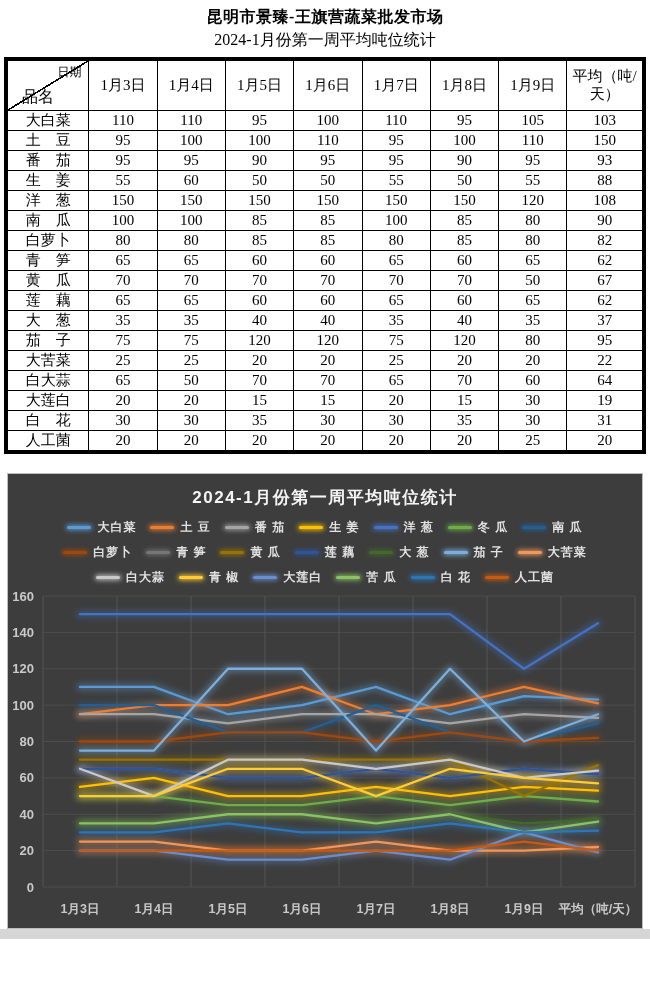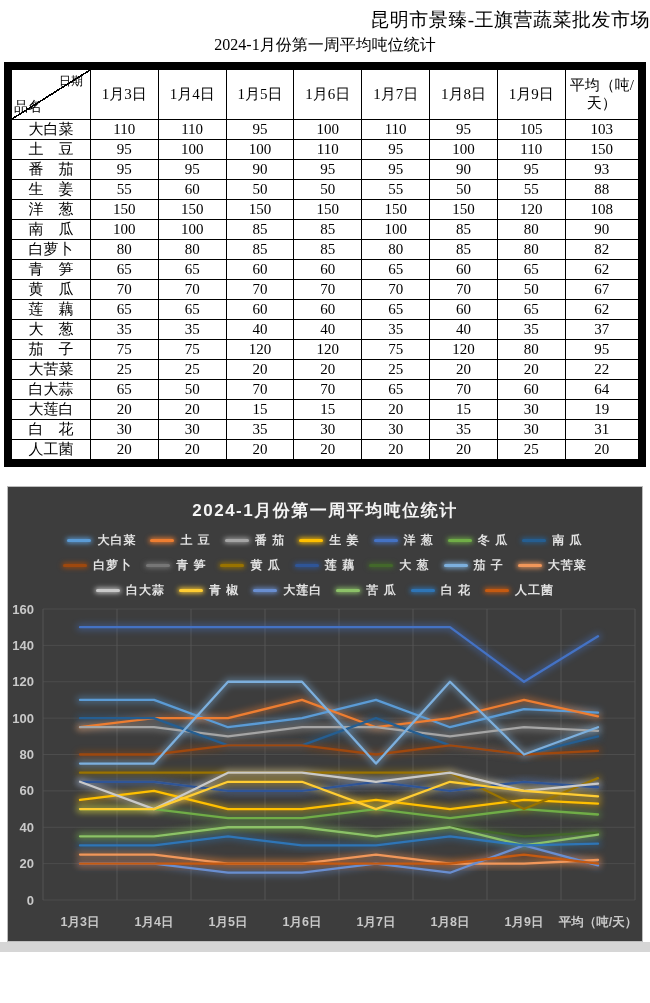--- a/index.html
+++ b/index.html
@@ -4,37 +4,37 @@
 <style>
   html,body{margin:0;padding:0;}
   body{
     width:650px;
     background:#ffffff;
     font-family:"Liberation Serif","DejaVu Serif",serif;
     color:#000;
   }
   .page-title{
     margin:7px 0 2px 0;
-    text-align:right;
-    font-size:19px;
-    font-weight:400;
+    text-align:center;
+    font-size:16px;
+    font-weight:700;
     letter-spacing:0.5px;
   }
   .page-subtitle{
     margin:0 0 6px 0;
     text-align:center;
     font-size:16px;
     font-weight:400;
   }
   table.tonnage{
     border-collapse:collapse;
     table-layout:fixed;
     width:642px;
     margin:0 4px;
-    border:8px solid #000000;
+    border:4px solid #000000;
   }
   table.tonnage col.c-name{width:13%;}
   table.tonnage col.c-day{width:10.7%;}
   table.tonnage col.c-avg{width:12.1%;}
   table.tonnage th, table.tonnage td{
     border:1px solid #000;
     text-align:center;
     vertical-align:middle;
     padding:0;
     overflow:hidden;
@@ -50,21 +50,21 @@
     font-size:15px;
     font-weight:400;
   }
   th.corner{
     position:relative;
     background-image:linear-gradient(to bottom right,
       transparent calc(50% - 0.8px), #000 calc(50% - 0.8px),
       #000 calc(50% + 0.8px), transparent calc(50% + 0.8px));
   }
   .corner-date{position:absolute; top:5px; right:7px; font-size:12px;}
-  .corner-name{position:absolute; bottom:4px; left:2px; font-size:14px;margin-top:44px;}
+  .corner-name{position:absolute; bottom:4px; left:14px; font-size:16px;margin-top:44px;}
   .veg-name{
     display:inline-block;
     width:3em;
     text-align:justify;
     text-align-last:justify;
   }
   
   .chart-panel{
     box-sizing:border-box;
     margin:19px 7px 0 7px;

